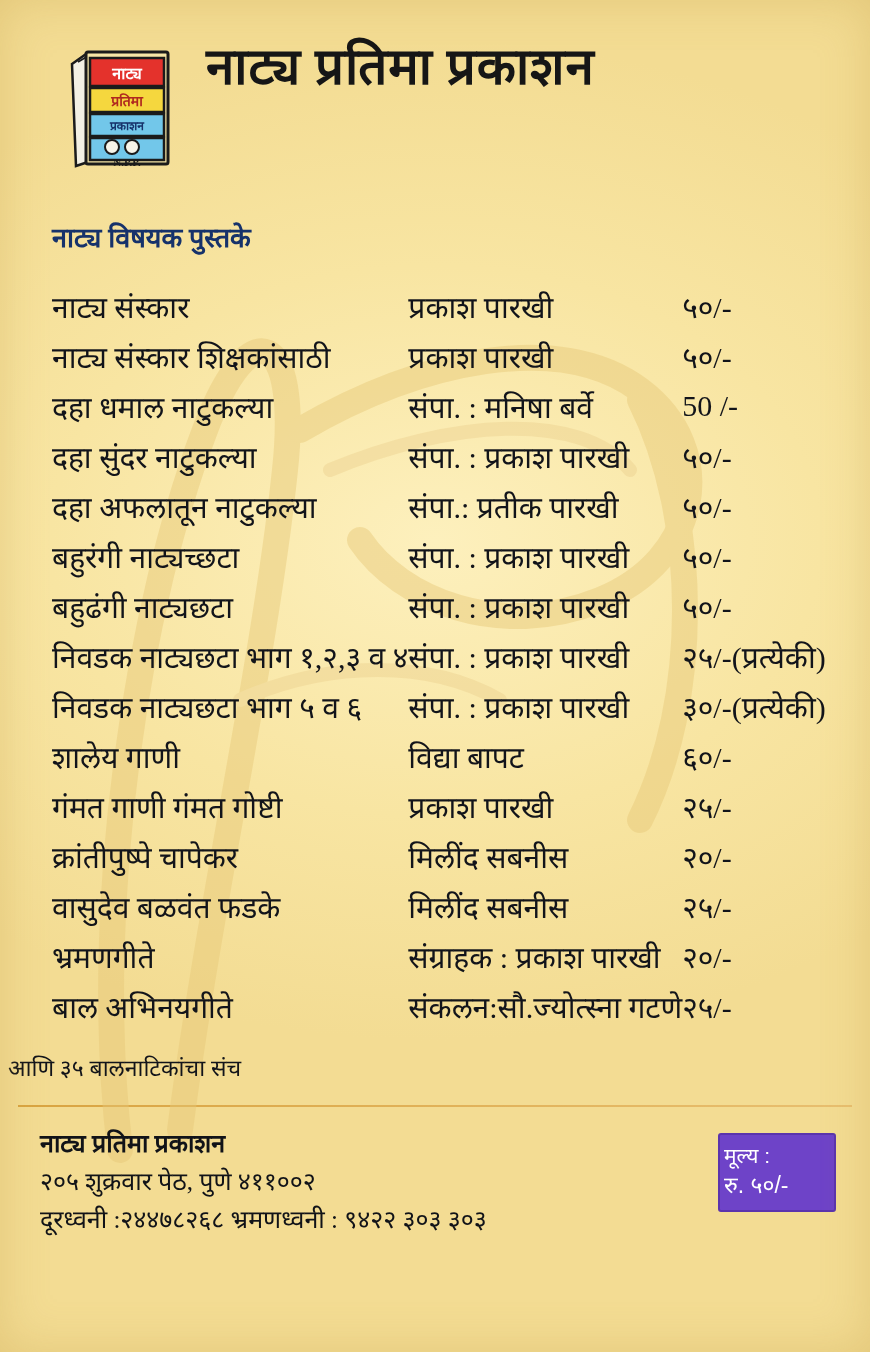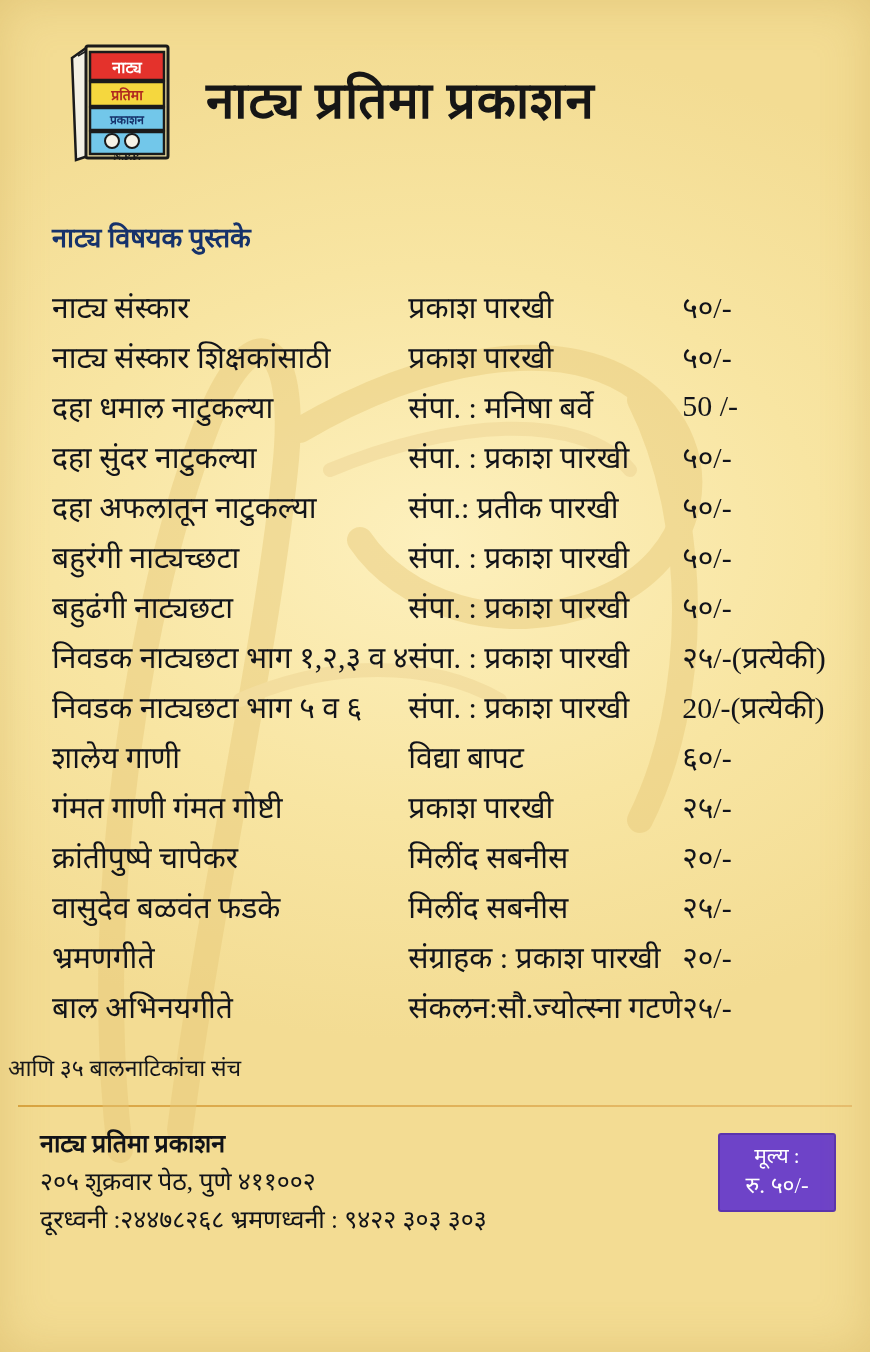--- a/index.html
+++ b/index.html
@@ -33,21 +33,20 @@
     position: absolute;
     left: 0; top: 0; right: 0; bottom: 0;
     box-shadow: inset 0 0 48px rgba(190,150,60,0.30);
     pointer-events: none;
   }
 
   
   .header {
     position: relative;
     display: flex;
-    align-items: center;
     padding: 42px 0 0 64px;
     height: 160px;
     box-sizing: border-box;
   }
   .logo {
     position: relative;
     width: 120px;
     height: 130px;
     flex: 0 0 auto;
     margin-right: 22px;
@@ -127,22 +126,22 @@
     font-size: 25px;
     line-height: 1.55;
   }
   .price-box {
     margin-top: 8px;
     width: 118px;
     background: #6e43c8;
     border: 2px solid #5b34ad;
     border-radius: 3px;
     color: #ffffff;
-    text-align: center;
-    font-family: Liberation Serif, serif;
+    text-align: left;
+    font-family: Liberation Sans, sans-serif;
     padding: 7px 4px 9px 4px;
     box-sizing: border-box;
   }
   .price-box .l1 { font-size: 21px; line-height: 1.35; }
   .price-box .l2 { font-size: 23px; line-height: 1.35; }
 </style>
 </head>
 <body>
 
 <div class="page">
@@ -227,21 +226,21 @@
           <td class="c-price">५०/-</td>
         </tr>
         <tr>
           <td class="c-title">निवडक नाट्यछटा भाग १,२,३ व ४</td>
           <td class="c-author">संपा. : प्रकाश पारखी</td>
           <td class="c-price">२५/-(प्रत्येकी)</td>
         </tr>
         <tr>
           <td class="c-title">निवडक नाट्यछटा भाग ५ व ६</td>
           <td class="c-author">संपा. : प्रकाश पारखी</td>
-          <td class="c-price">20/-(प्रत्येकी)</td>
+          <td class="c-price">३०/-(प्रत्येकी)</td>
         </tr>
         <tr>
           <td class="c-title">शालेय गाणी</td>
           <td class="c-author">विद्या बापट</td>
           <td class="c-price">६०/-</td>
         </tr>
         <tr>
           <td class="c-title">गंमत गाणी गंमत गोष्टी</td>
           <td class="c-author">प्रकाश पारखी</td>
           <td class="c-price">२५/-</td>

